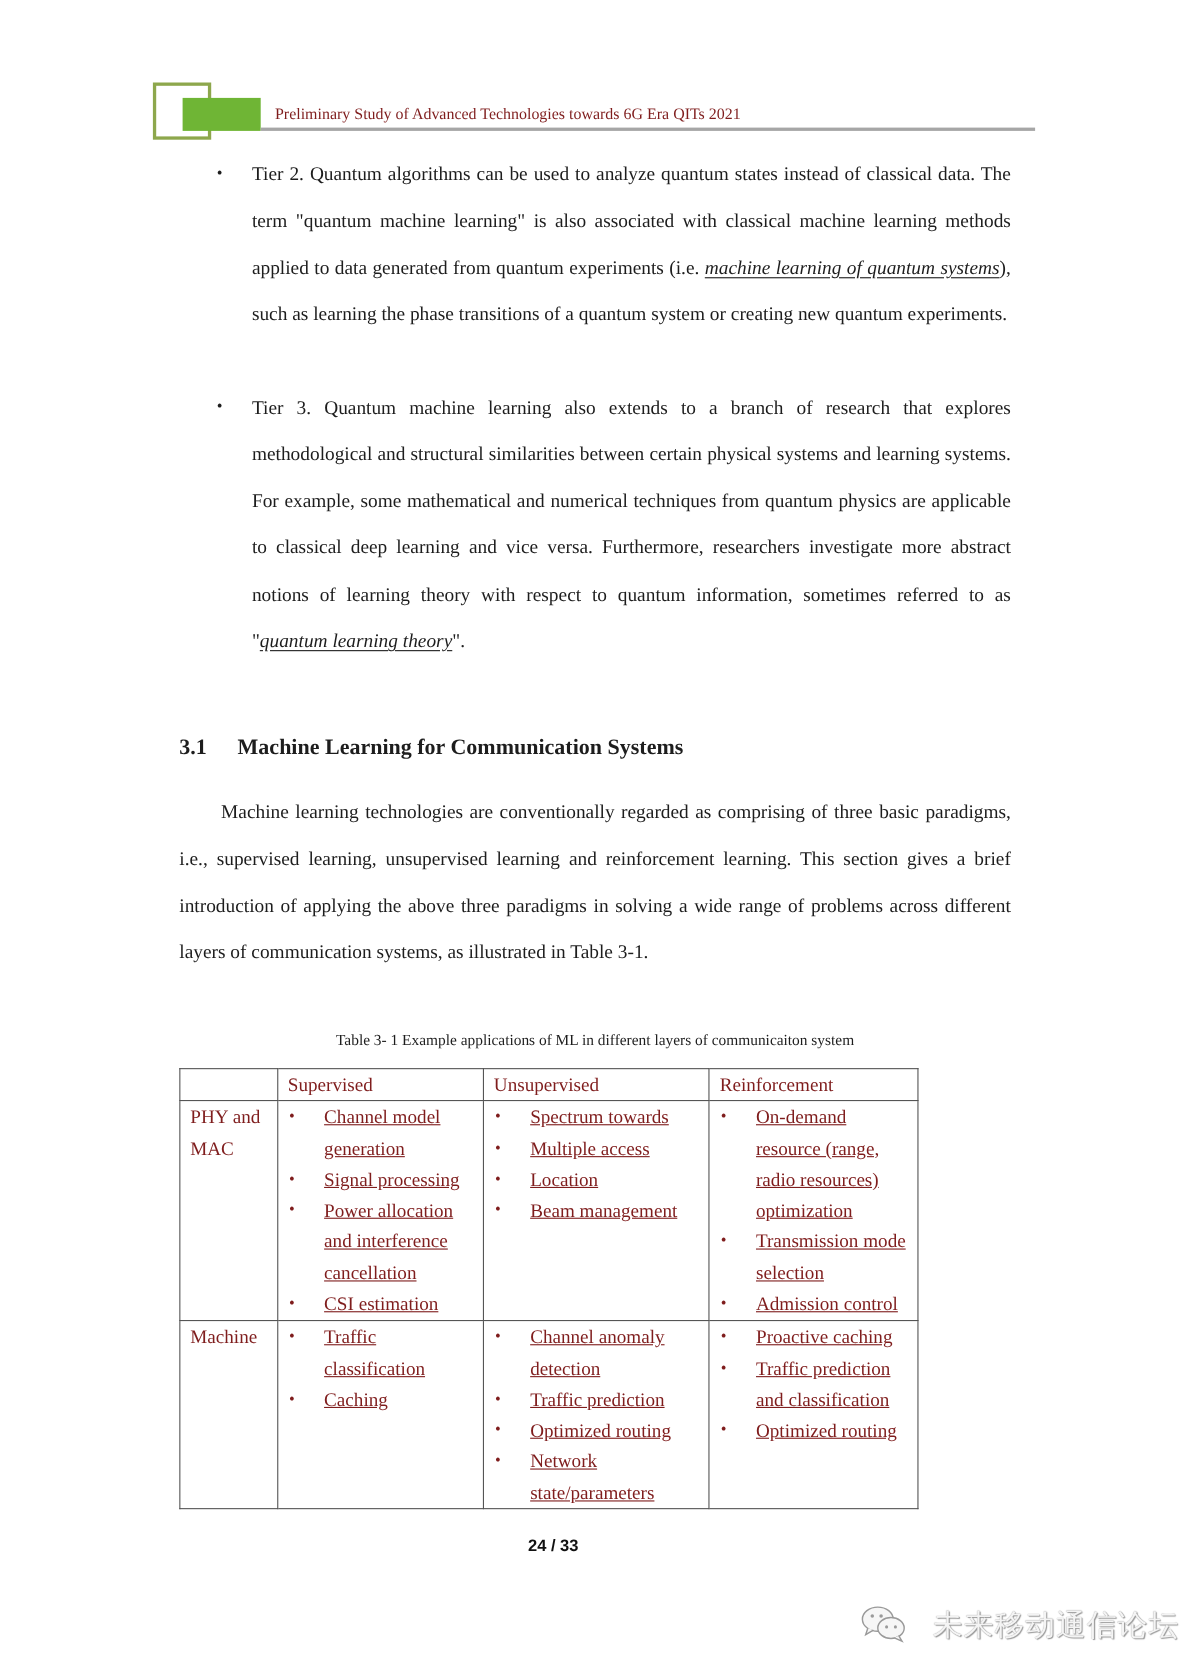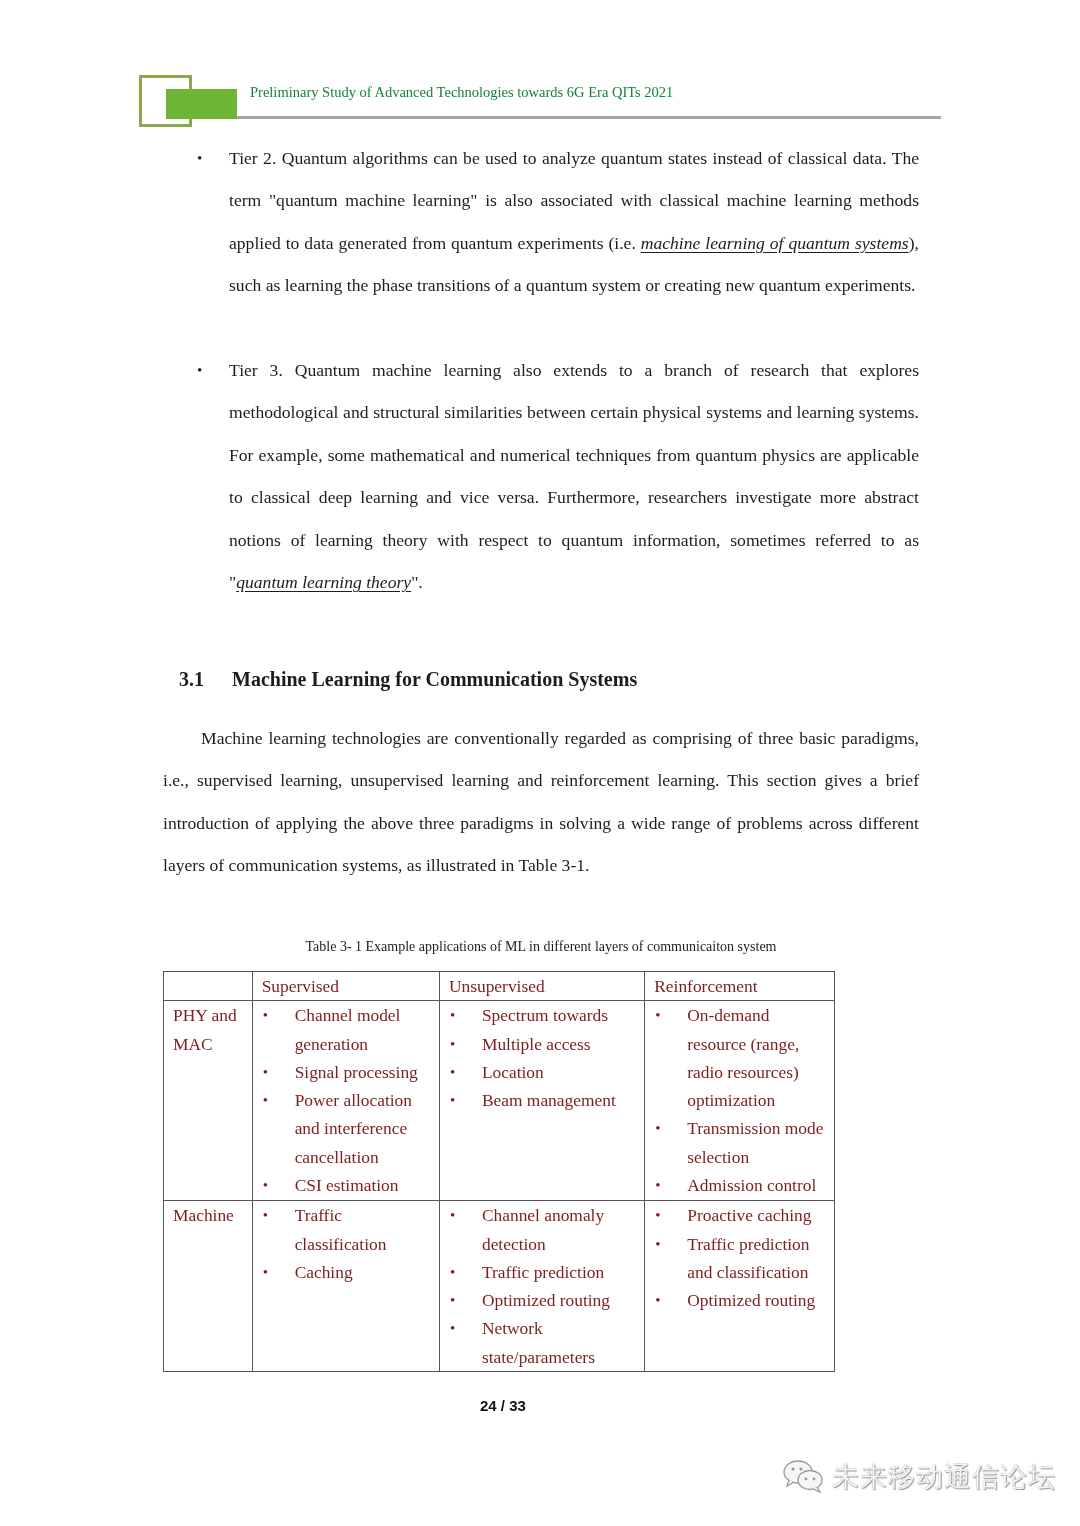--- a/index.html
+++ b/index.html
@@ -31,23 +31,23 @@
       background: #6fb535;
     }
     .hdr-line {
       position: absolute;
       left: 237px; top: 116px;
       width: 704px; height: 3px;
       background: #a6a6a6;
     }
     .hdr-title {
       position: absolute;
-      left: 250px; top: 84px;
+      left: 250px; top: 96px;
       font-size: 14.5px;
-      color: #15803d;
+      color: #7f1d1d;
       white-space: nowrap;
     }
 
     
     .bullet-block {
       position: absolute;
       left: 229px;
       width: 690px;
       font-size: 17.6px;
       line-height: 42.4px;
@@ -69,21 +69,21 @@
       text-underline-offset: 3px;
     }
 
     .section-heading {
       position: absolute;
       left: 163px; top: 668px;
       font-size: 20px;
       font-weight: bold;
       white-space: nowrap;
     }
-    .section-heading .num { display: inline-block; width: 53px; margin-left: 16px; }
+    .section-heading .num { display: inline-block; width: 53px; }
 
     .para {
       position: absolute;
       left: 163px; top: 717px;
       width: 756px;
       font-size: 17.6px;
       line-height: 42.4px;
       text-align: justify;
       text-indent: 38px;
     }
@@ -113,21 +113,21 @@
       padding: 0 9px;
       line-height: 28.3px;
     }
     table.ml-table th { height: 28px; }
     .col-layer { width: 75px; }
     .col-sup { width: 195px; }
     .col-uns { width: 211px; }
     .col-rei { width: 198px; }
     .cell-list {
       list-style: none;
-      margin: 0; padding: 0;
+      margin: 0; padding: 0; text-decoration: underline;
     }
     .cell-list li {
       position: relative;
       padding-left: 33px;
     }
     .cell-list li::before {
       content: "\2022";
       position: absolute;
       left: 1px; top: 0;
       font-size: 15px;
@@ -144,21 +144,21 @@
       font-family: "Liberation Sans", "DejaVu Sans", sans-serif;
       font-weight: bold;
       font-size: 15px;
       color: #111;
     }
     .watermark {
       position: absolute;
       left: 782px; top: 1458px;
       display: flex;
       align-items: center;
-      gap: 6px;
+      gap: 22px;
       color: #f4f4f4;
       font-family: "DejaVu Sans", sans-serif;
       font-size: 27px;
       letter-spacing: 1px;
       text-shadow: 0 0 1px #8a8a8a, 1px 1px 1px #9a9a9a;
     }
     .watermark svg { display: block; }
   </style>
 </head>
 <body>

